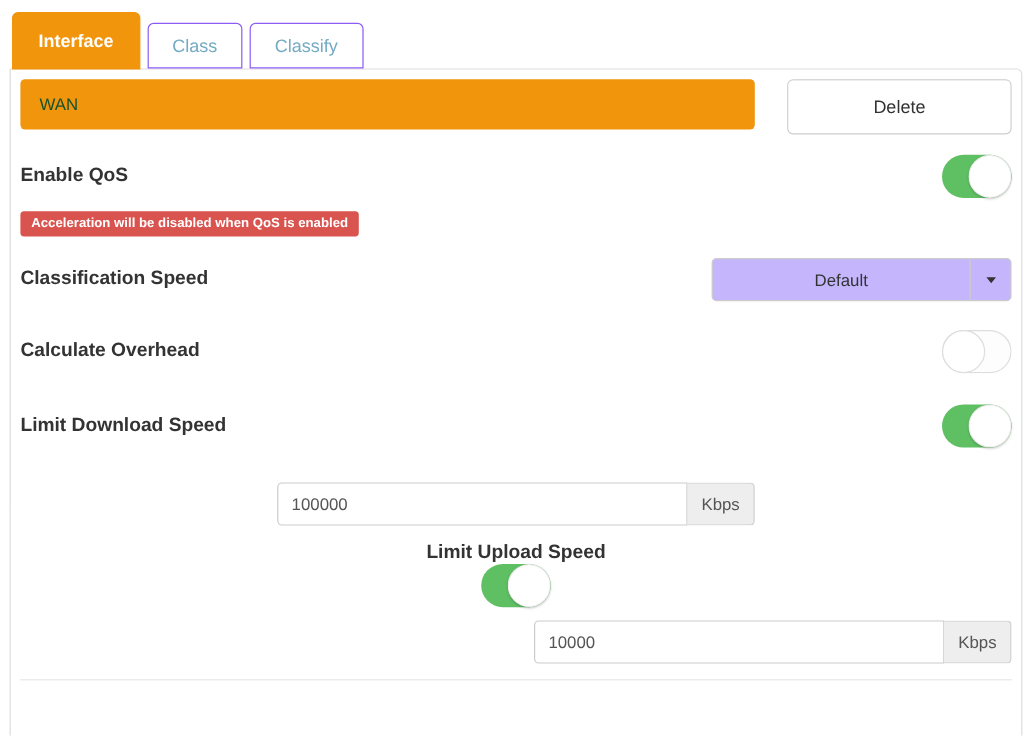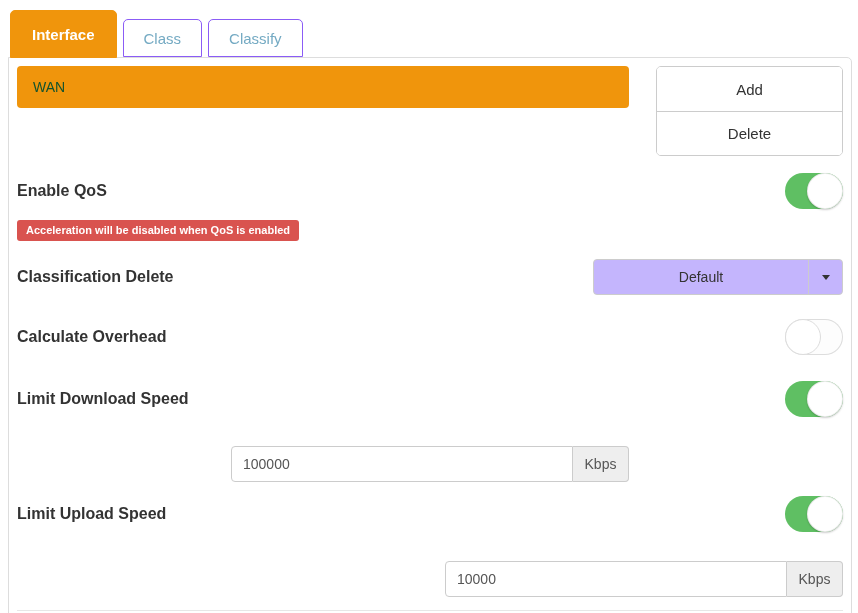--- a/index.html
+++ b/index.html
@@ -54,21 +54,21 @@
   .btn-stack button + button { border-top: 1px solid #ccc; }
 
   
   .form-row { display: flex; justify-content: space-between; align-items: center; height: 36px; }
   .row-qos        { margin-top: 17px; }
   .row-badge      { margin-top: 11px; }
   .row-class      { margin-top: 18px; }
   .row-overhead   { margin-top: 24px; }
   .row-dl         { margin-top: 26px; gap: 27px; }
   .row-dl-input   { margin-top: 29px; display: flex; justify-content: center; }
-  .row-ul         { margin-top: 14px; }
+  .row-ul         { margin-top: 14px; flex-direction: column; }
   .row-ul-input   { margin-top: 29px; display: flex; justify-content: flex-end; }
   .field-label { font-size: 16px; font-weight: bold; color: #333; }
 
   .badge-danger {
     display: inline-block; background: var(--danger-red); color: #fff;
     font-size: 11px; font-weight: bold; line-height: 13px;
     padding: 4px 9px; border-radius: 3px;
   }
 
   
@@ -114,38 +114,37 @@
   <div class="tab active">Interface</div>
   <div class="tab">Class</div>
   <div class="tab">Classify</div>
 </div>
 
 <div class="panel">
 
   <div class="top-row">
     <div class="iface-bar">WAN</div>
     <div class="btn-stack">
-      <button>Add</button>
       <button>Delete</button>
     </div>
   </div>
 
   <div class="form-row row-qos">
     <span class="field-label">Enable QoS</span>
     <span class="toggle on">
         <span class="knob"></span>
       </span>
   </div>
 
   <div class="row-badge">
     <span class="badge-danger">Acceleration will be disabled when QoS is enabled</span>
   </div>
 
   <div class="form-row row-class">
-    <span class="field-label">Classification Delete</span>
+    <span class="field-label">Classification Speed</span>
     <div class="select">
       <span class="select-value">Default</span>
       <span class="select-caret">
           <span class="caret-shape"></span>
         </span>
     </div>
   </div>
 
   <div class="form-row row-overhead">
     <span class="field-label">Calculate Overhead</span>

